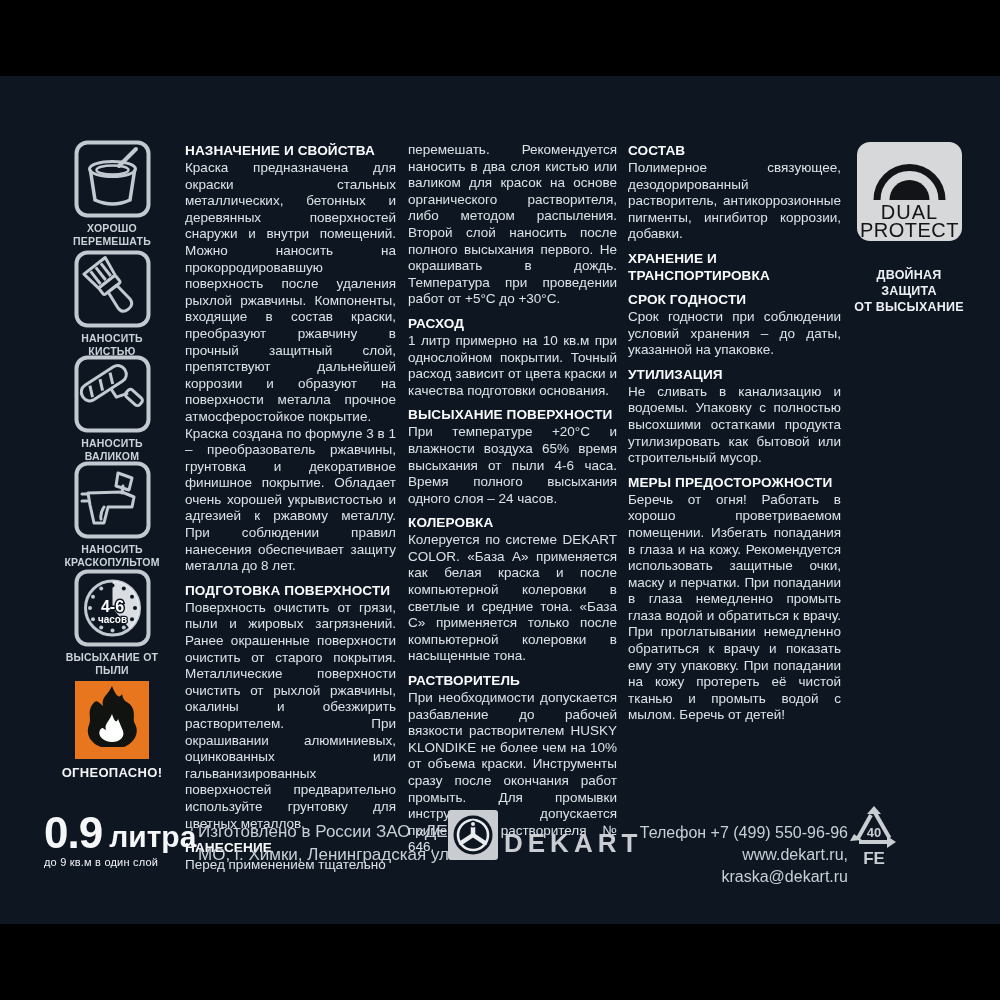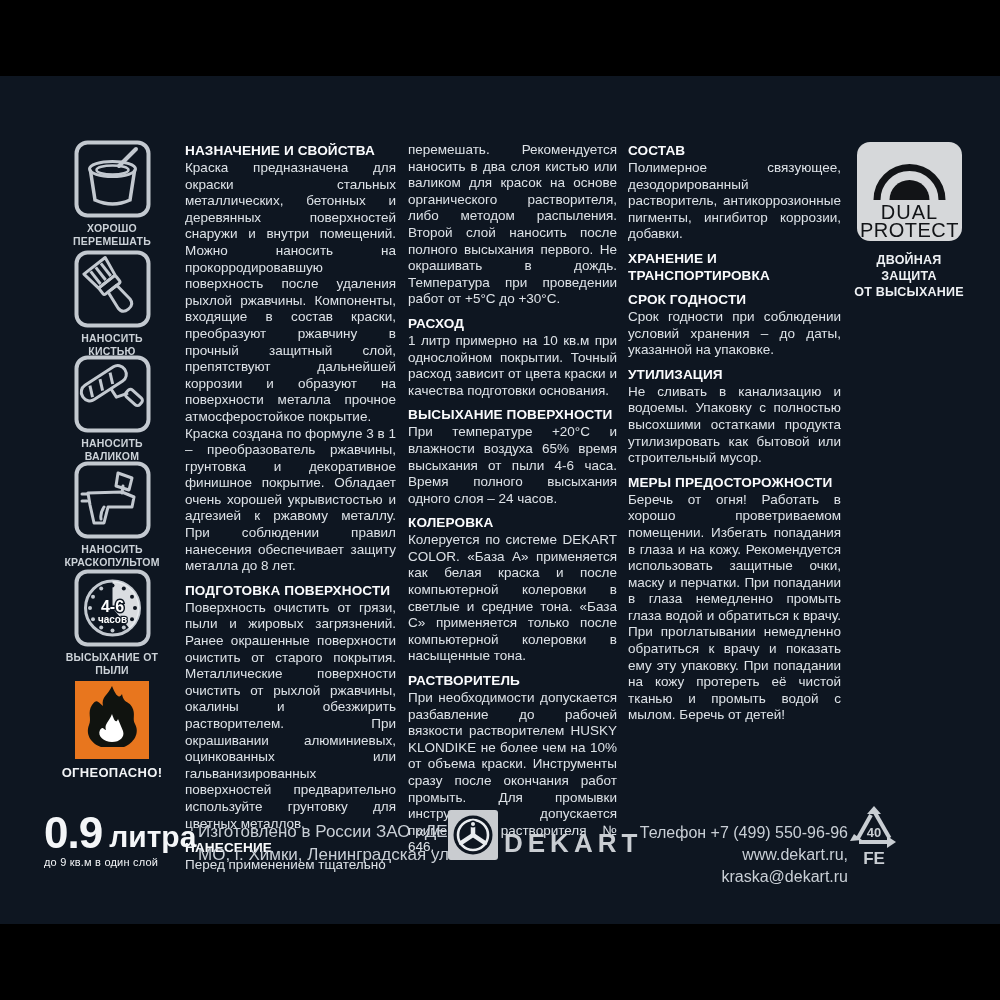--- a/index.html
+++ b/index.html
@@ -19,21 +19,21 @@
   .col-1{left:185px;width:211px;}
   .col-2{left:408px;width:209px;}
   .col-3{left:628px;width:213px;}
   .col h3{margin:7px 0 1px 0;font-size:13.6px;line-height:17px;color:#fafbfd;
           letter-spacing:.1px;text-align:left;}
   .col h3:first-child{margin-top:0;}
   .col p{margin:0;}
 
   
   .badge-wrap{position:absolute;left:848px;top:66px;width:122px;text-align:center;}
-  .badge-caption{margin-top:6px;font-size:12.5px;font-weight:bold;line-height:16px;color:#eef1f4;letter-spacing:.2px;}
+  .badge-caption{margin-top:21px;font-size:12.5px;font-weight:bold;line-height:16px;color:#eef1f4;letter-spacing:.2px;}
 
   
   .volume{position:absolute;left:44px;top:736px;color:#f4f6f8;}
   .volume-main{display:flex;align-items:flex-end;}
   .volume-num{font-size:44px;font-weight:bold;letter-spacing:-1px;line-height:42px;}
   .volume-unit{font-size:30px;font-weight:bold;margin-left:7px;}
   .volume-note{font-size:11px;font-weight:normal;margin-top:2px;letter-spacing:.2px;}
 
   .made-in{position:absolute;left:198px;top:744px;font-size:17px;line-height:23px;color:#c9cfd6;}
   .brand{position:absolute;left:448px;top:734px;display:flex;align-items:flex-end;}

